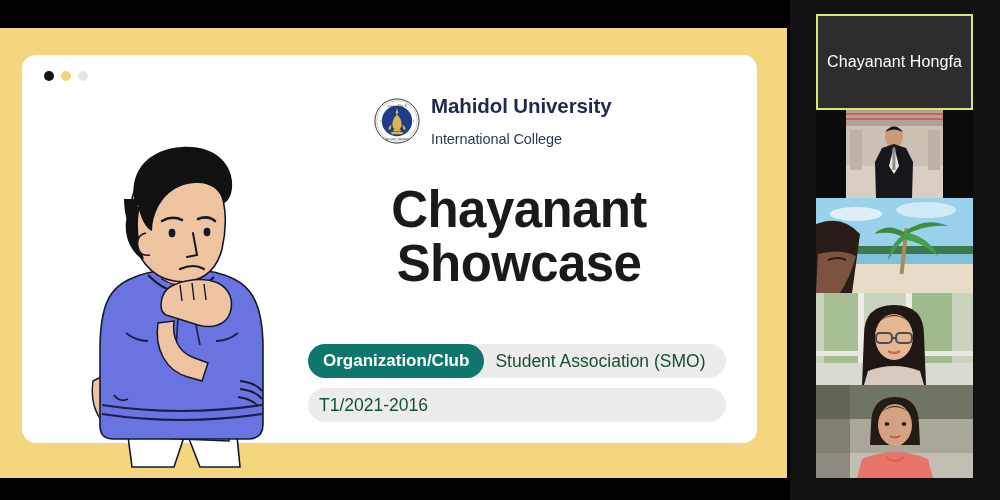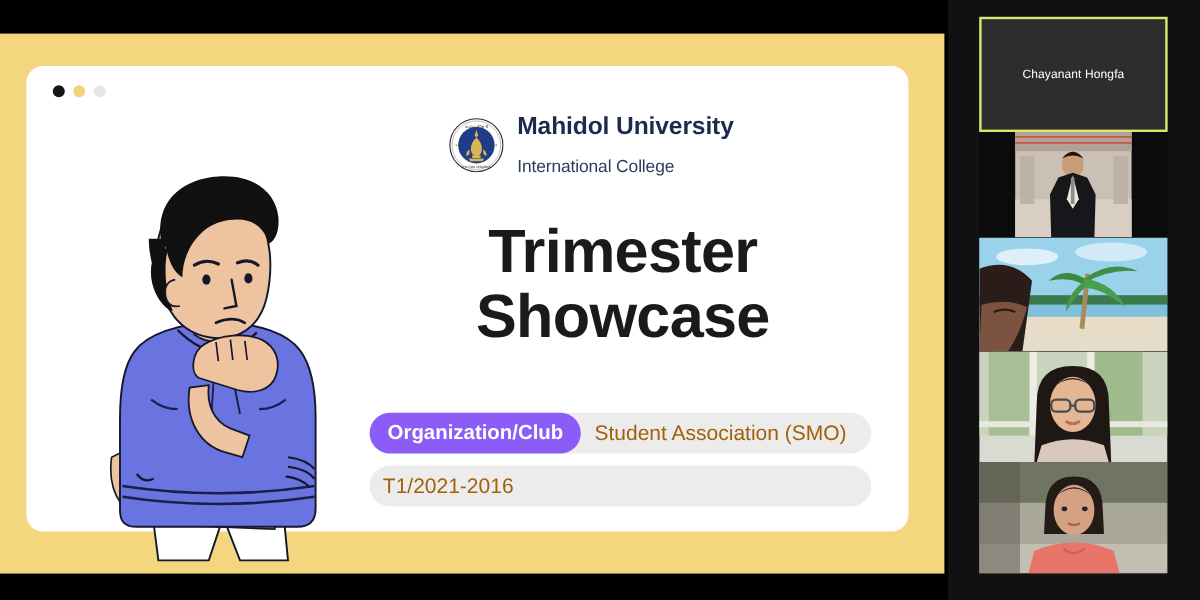--- a/index.html
+++ b/index.html
@@ -128,34 +128,34 @@
   .meta-row {
     position: relative;
     height: 34px;
     background: #ECECEC;
     border-radius: 17px;
     display: flex;
     align-items: center;
   }
   .meta-key {
     height: 34px;
-    background: #8b5cf6;
+    background: #0f766e;
     border-radius: 17px;
     color: #FFFFFF;
     font-size: 17px;
     font-weight: 600;
     display: flex;
     align-items: center;
     padding: 0 15px;
     white-space: nowrap;
     flex: none;
   }
   .meta-val {
     font-size: 17.5px;
-    color: #a16207;
+    color: #14532d;
     padding-left: 11px;
     white-space: nowrap;
   }
 
   
   #illustration {
     position: absolute;
     left: 40px;
     top: 82px;
     width: 240px;
@@ -183,21 +183,21 @@
     height: 96px;
     border: 2px solid #D9E86B;
     box-sizing: border-box;
     background: #2D2D2D;
     display: flex;
     align-items: center;
     justify-content: center;
   }
   #active-name {
     color: #FFFFFF;
-    font-size: 10px;
+    font-size: 16px;
     letter-spacing: 0.1px;
     text-align: center;
   }
   #tile-1 { top: 110px; height: 88px; background: #0C0C0C; }
   #tile-2 { top: 198px; height: 95px; }
   #tile-3 { top: 293px; height: 92px; }
   #tile-4 { top: 385px; height: 93px; }
   .tile-canvas { position: absolute; inset: 0; }
 </style>
 </head>
@@ -285,21 +285,21 @@
             <circle cx="14" cy="50" r="1.8" fill="#C9A227"></circle>
             <circle cx="86" cy="50" r="1.8" fill="#C9A227"></circle>
           </svg>
           <div id="logo-text">
             <span id="uni-name">Mahidol University</span>
             <span id="uni-sub">International College</span>
           </div>
         </div>
 
         <div id="slide-title">
-          <span class="t-line">Trimester</span>
+          <span class="t-line">Chayanant</span>
           <span class="t-line">Showcase</span>
         </div>
 
         <div id="meta-rows">
           <div class="meta-row">
             <span class="meta-key">Organization/Club</span>
             <span class="meta-val">Student Association (SMO)</span>
           </div>
           <div class="meta-row">
             <span class="meta-val">T1/2021-2016</span>

